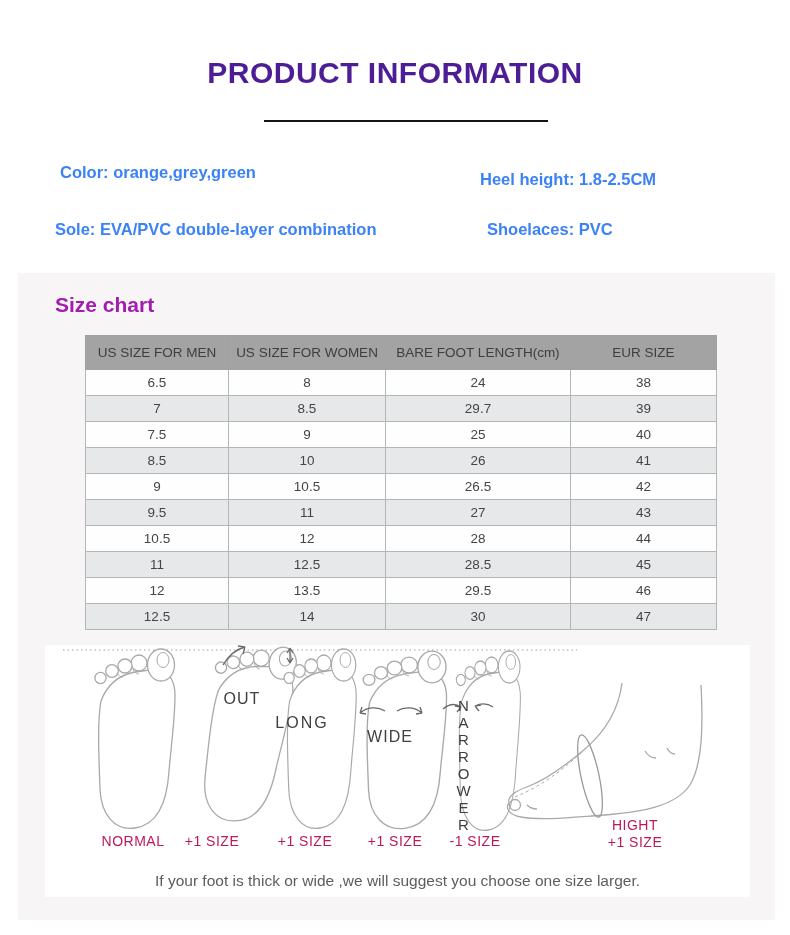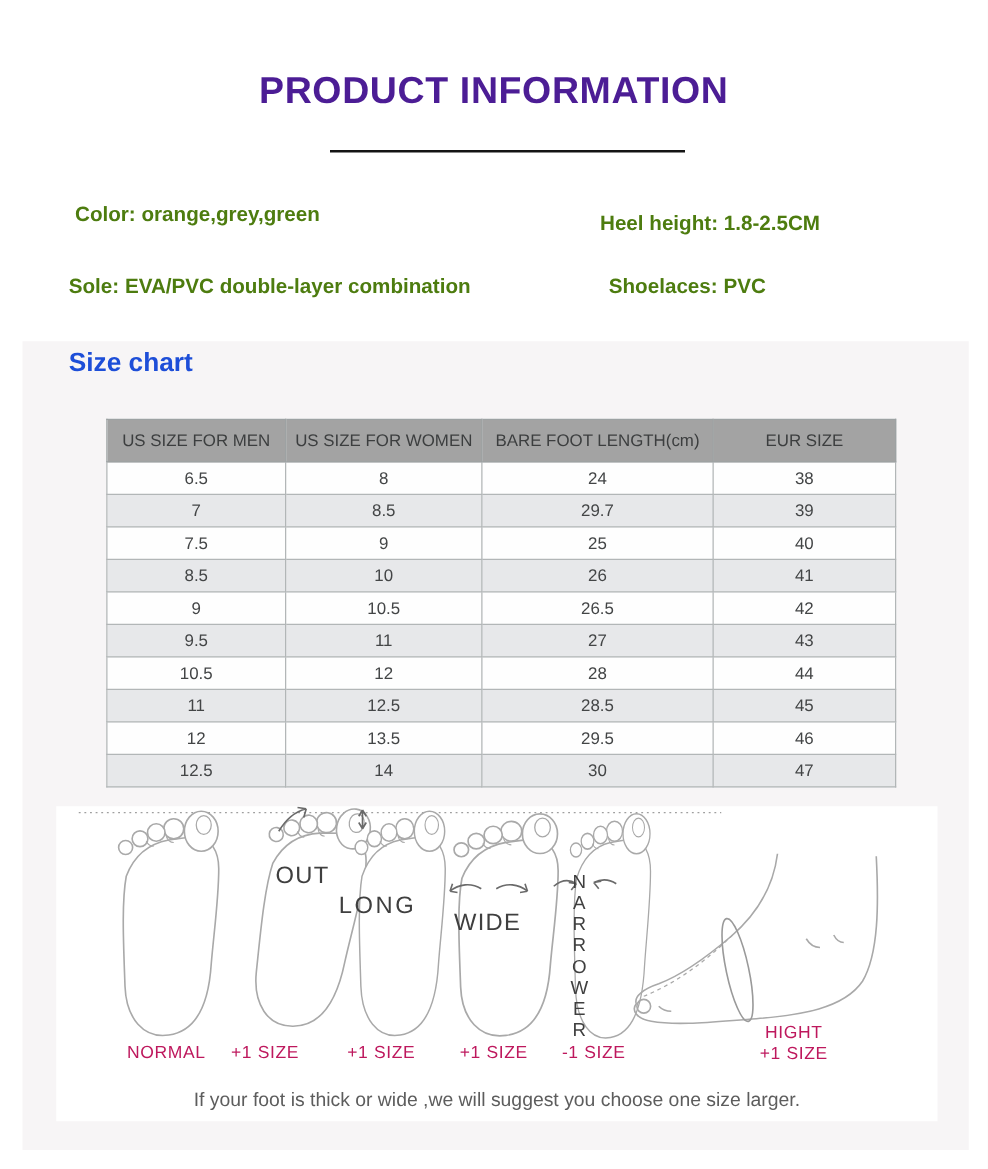--- a/index.html
+++ b/index.html
@@ -5,47 +5,47 @@
   html,body{margin:0;padding:0;background:#fff;}
   .page{position:relative;width:790px;height:935px;background:#ffffff;
         font-family:"Liberation Sans",sans-serif;overflow:hidden;}
 
   
   .title{position:absolute;top:56px;left:0;width:790px;text-align:center;
          font-size:30px;font-weight:800;letter-spacing:.5px;color:#4c1d95;}
   .title-underline{position:absolute;top:120px;left:264px;width:284px;height:2px;background:#141414;}
 
   
-  .spec{position:absolute;font-size:16.5px;font-weight:700;color:#4d7c0f;}
+  .spec{position:absolute;font-size:16.5px;font-weight:700;color:#3b82f6;}
   .spec-color{left:60px;top:163px;}
   .spec-heel{left:480px;top:170px;}
   .spec-sole{left:55px;top:220px;}
   .spec-laces{left:487px;top:220px;}
 
   
   .grey-section{position:absolute;left:18px;top:273px;width:757px;height:647px;background:#f7f5f6;}
-  .size-chart-heading{position:absolute;left:37px;top:6px;font-size:21px;font-weight:800;color:#1d4ed8;}
+  .size-chart-heading{position:absolute;left:37px;top:20px;font-size:21px;font-weight:800;color:#a21caf;}
 
   
   .size-table{position:absolute;left:67px;top:62px;width:631px;border-collapse:collapse;
               font-size:13.5px;color:#434546;table-layout:fixed;background:#fdfdfd;}
   .size-table th{background:#a3a3a3;color:#3c3e3f;font-weight:400;height:31px;
                  border:1px solid #9da2a3;}
   .size-table td{text-align:center;height:23px;border:1px solid #b2b6b7;background:#fefefe;}
   .size-table tr.stripe td{background:#e7e8ea;}
   .size-table col.c1{width:143px}.size-table col.c2{width:157px}
   .size-table col.c3{width:185px}.size-table col.c4{width:146px}
 
   .note-heading{position:absolute;left:0;top:341px;width:725px;text-align:center;
                 font-size:15px;font-weight:800;color:#2b1d1e;letter-spacing:.5px;}
 
   
   .feet-panel{position:absolute;left:27px;top:372px;width:705px;height:252px;background:#ffffff;}
   .feet-svg{position:absolute;left:0;top:0;}
-  .inner-label{position:absolute;color:#3f3f3f;font-size:19px;letter-spacing:1px;text-align:center;}
+  .inner-label{position:absolute;color:#3f3f3f;font-size:16px;letter-spacing:1px;text-align:center;}
   .inner-out{left:158px;top:45px;width:78px;}
   .inner-long{left:212px;top:69px;width:90px;letter-spacing:2px;}
   .inner-wide{left:305px;top:83px;width:80px;}
   .inner-narrower{left:410px;top:52px;width:26px;height:140px;font-size:15px;letter-spacing:0;
                   writing-mode:vertical-lr;text-orientation:upright;text-align:left;}
   .size-label{position:absolute;top:188px;width:100px;text-align:center;
               font-size:14px;color:#be185d;letter-spacing:.5px;}
   .lbl-0{left:38px}.lbl-1{left:117px}.lbl-2{left:210px}.lbl-3{left:300px}.lbl-4{left:380px}
   .lbl-5{left:540px;top:172px;line-height:17px;width:100px;}
   .bottom-note{position:absolute;left:0;top:227px;width:705px;text-align:center;

